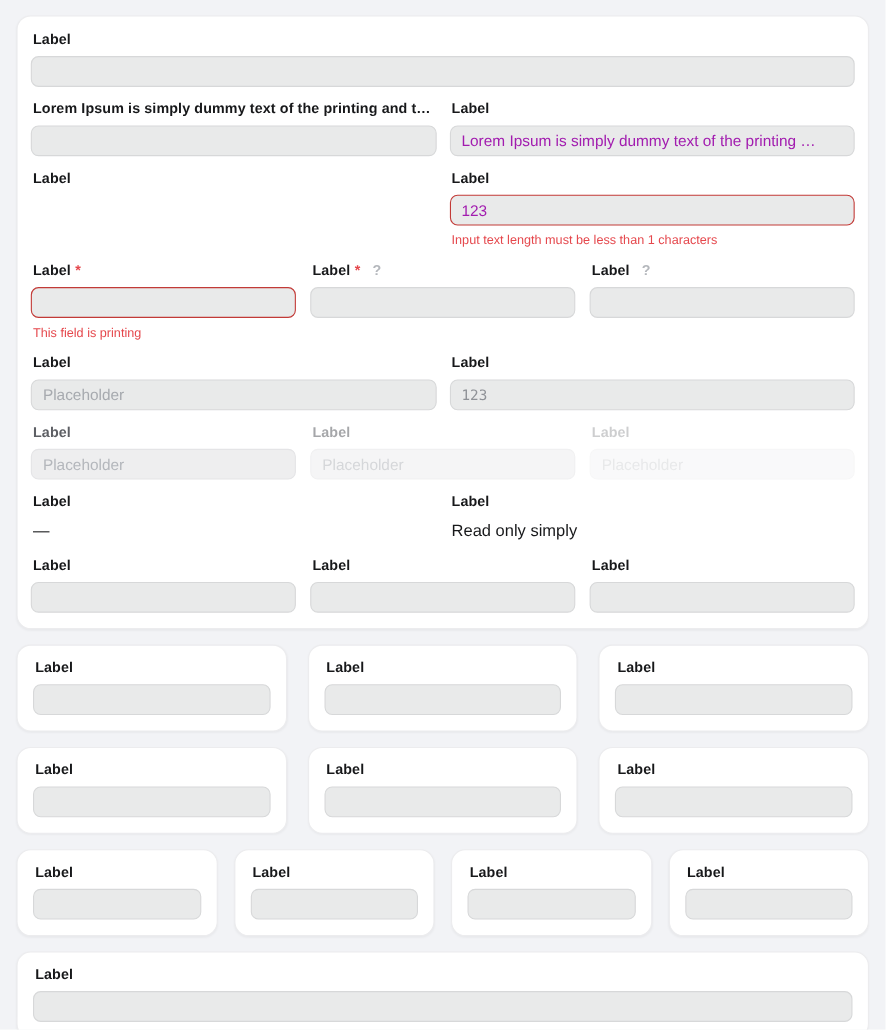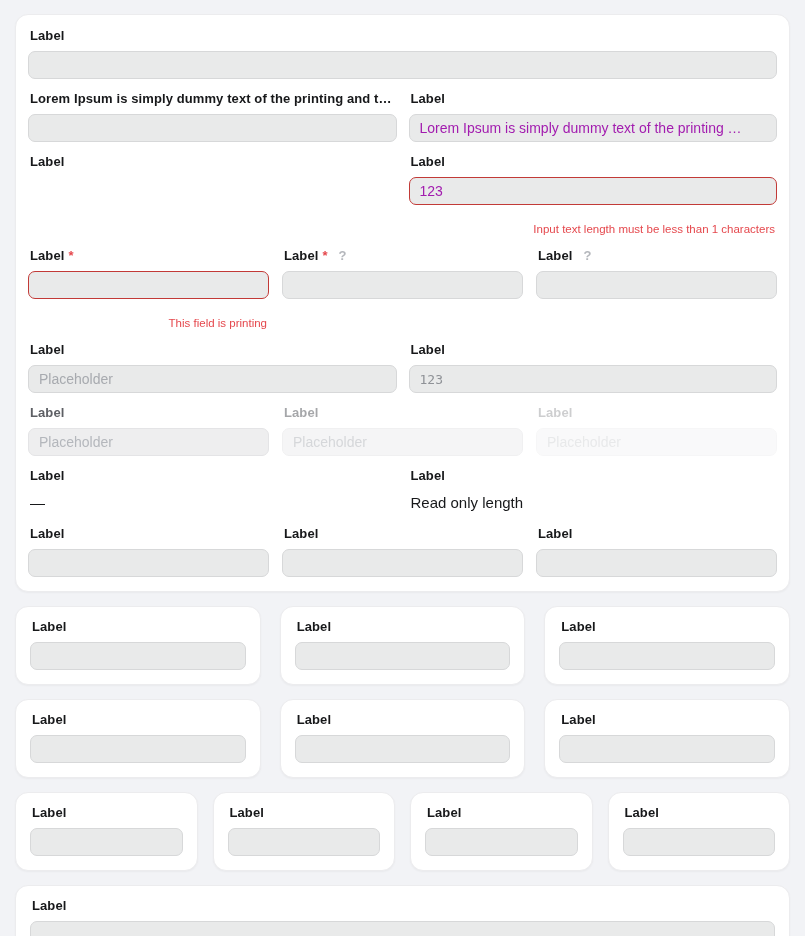--- a/index.html
+++ b/index.html
@@ -54,21 +54,21 @@
     outline: none;
   }
   .input::placeholder { color: #a7aaaf; opacity: 1; }
   .input.error-border { border: 1.5px solid #c23a37; }
   .input.num-ph::placeholder {
     font-family: "DejaVu Sans Mono", monospace;
     font-size: 13px; color: #8f9297;
   }
   .error-text {
     font-size: 11.5px; color: #e5484d;
-    margin: 18px 2px 0; line-height: 13px; text-align: right;
+    margin: 8px 2px 0; line-height: 13px;
   }
   .readonly-value {
     font-size: 15px; color: #17181a; line-height: 19px;
     margin: 10px 2px 2px;
   }
 
   
   .disabled .label { color: #5d5f64; }
   .disabled .input { background: #eeeeef; border-color: #e4e4e6; }
   .disabled .input::placeholder { color: #b4b7bc; }
@@ -192,21 +192,21 @@
       <div class="field">
         <div class="label-row">
           <span class="label">Label</span>
         </div>
         <div class="readonly-value">—</div>
       </div>
       <div class="field">
         <div class="label-row">
           <span class="label">Label</span>
         </div>
-        <div class="readonly-value">Read only length</div>
+        <div class="readonly-value">Read only simply</div>
       </div>
     </div>
 
     <div class="row cols-3">
       <div class="field">
         <div class="label-row">
           <span class="label">Label</span>
         </div>
         <input class="input" type="text" style="">
       </div>

